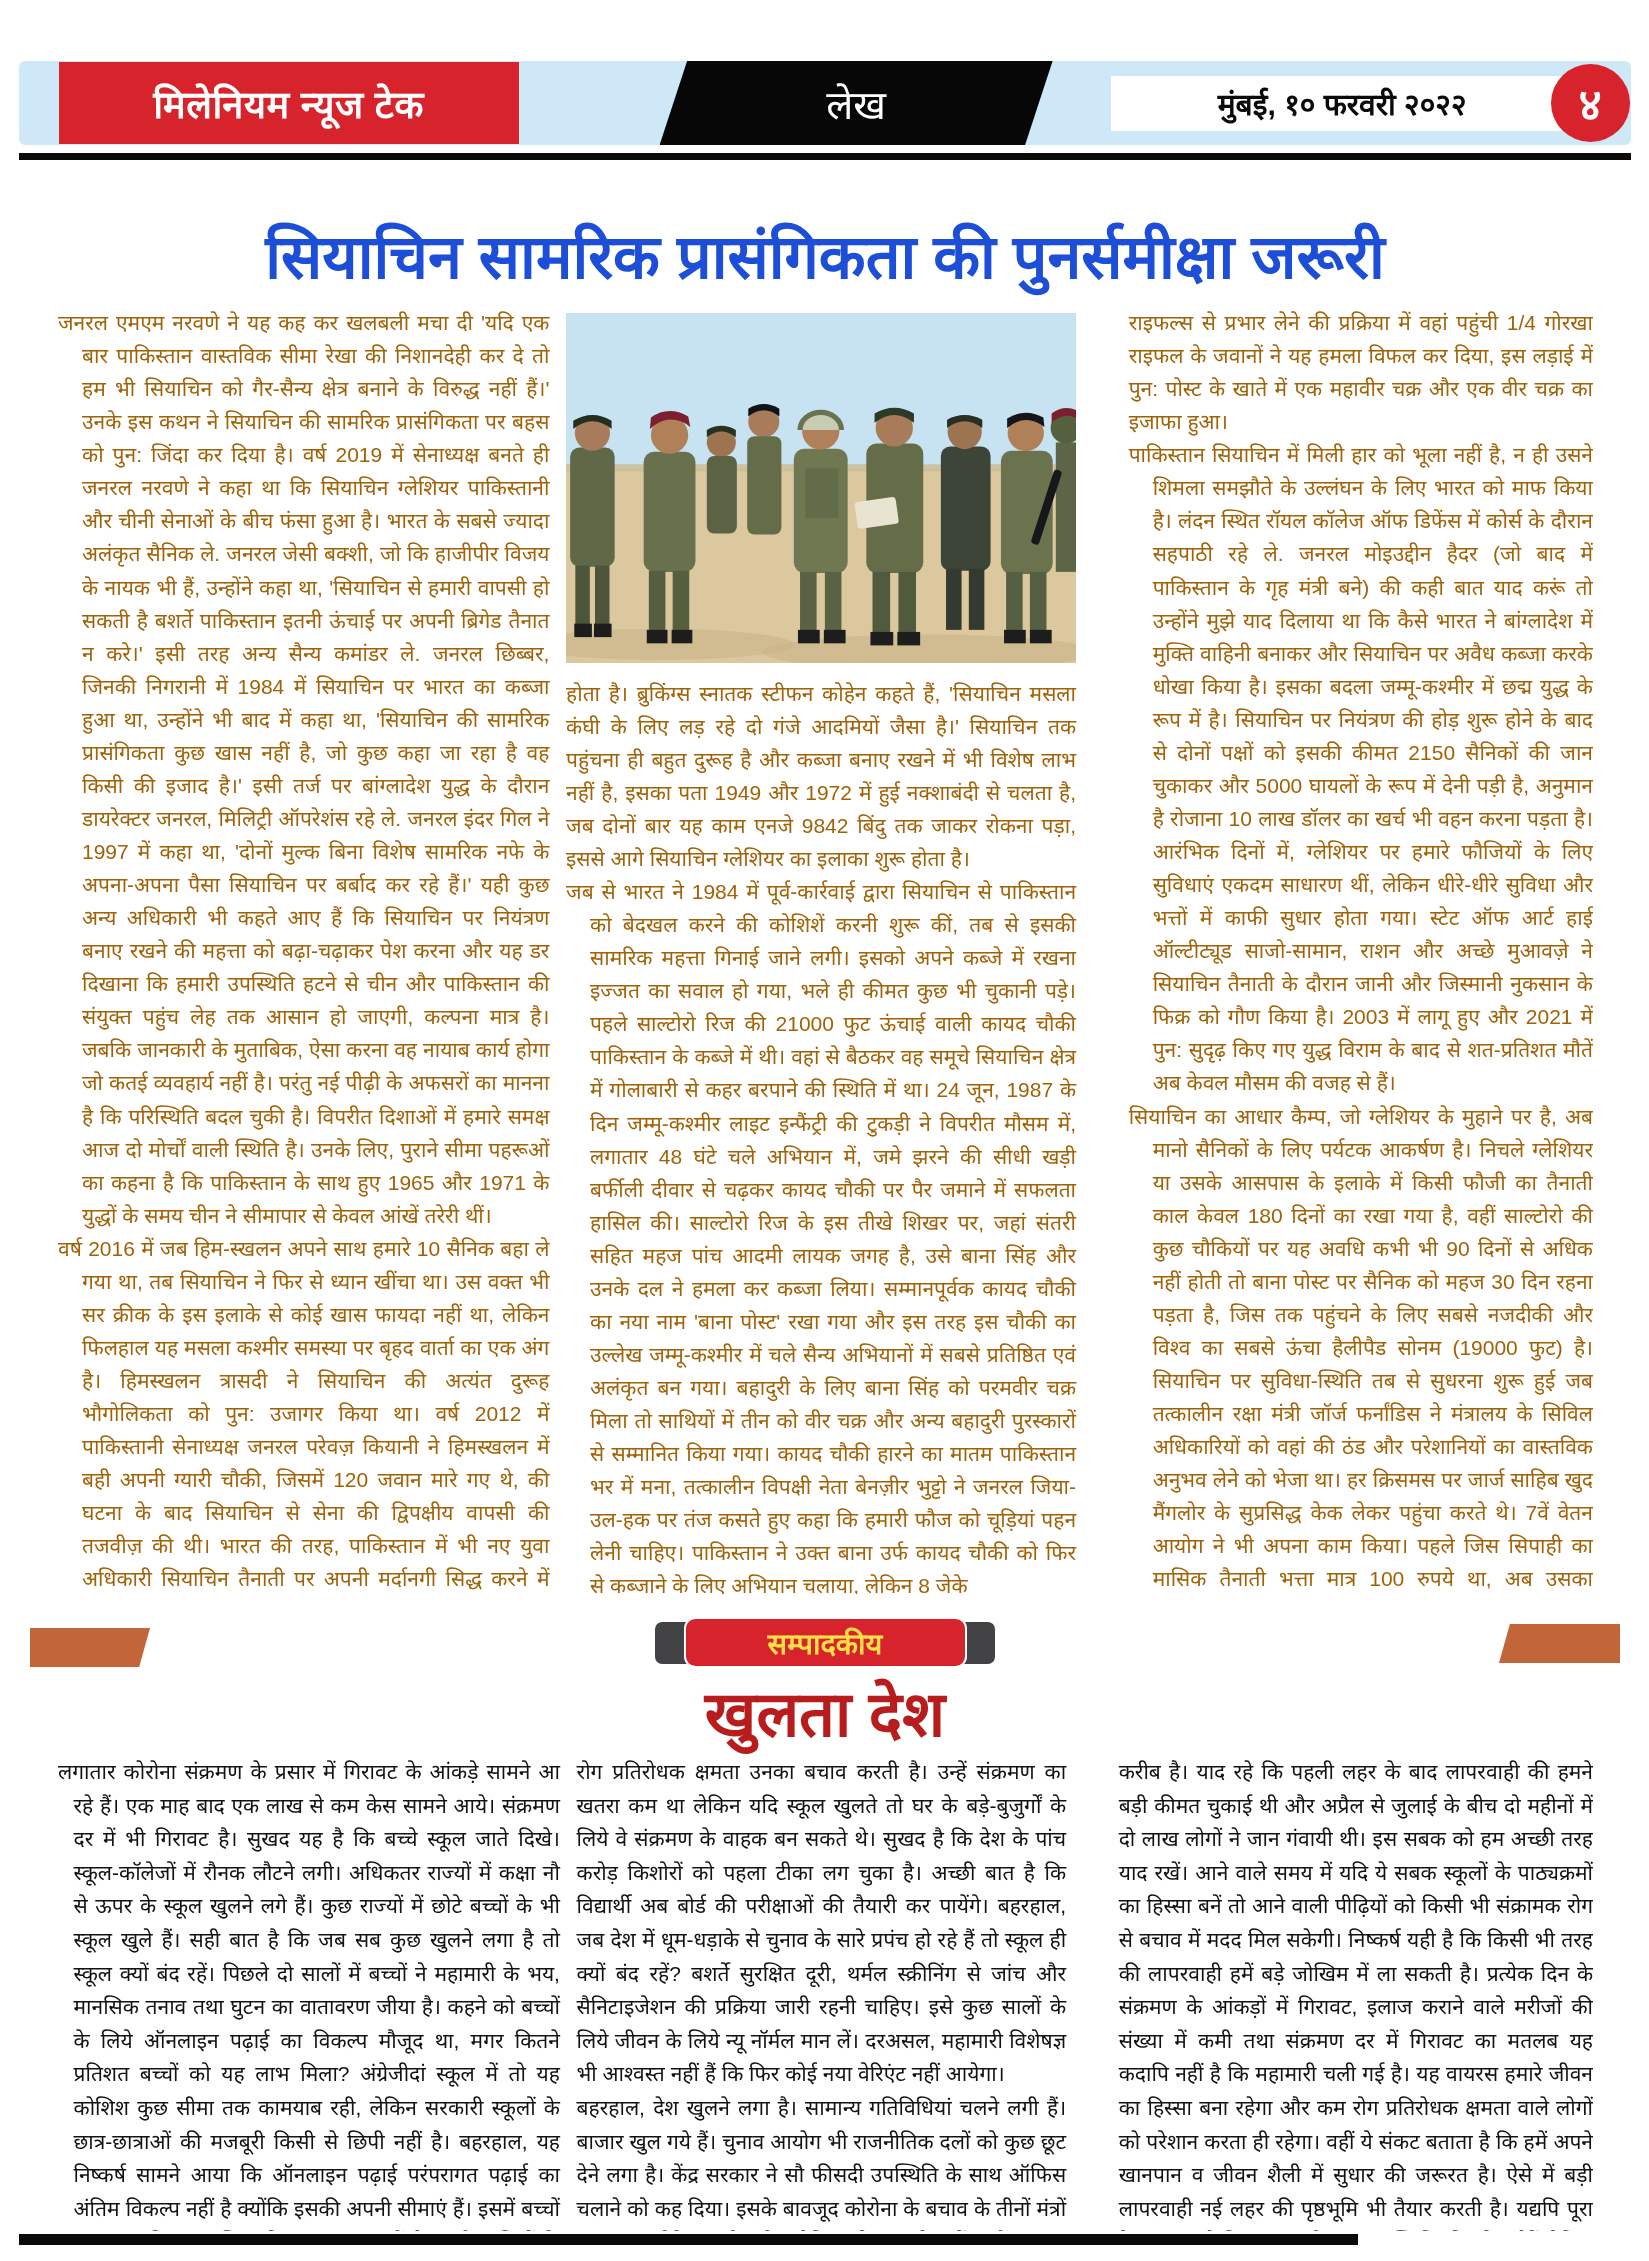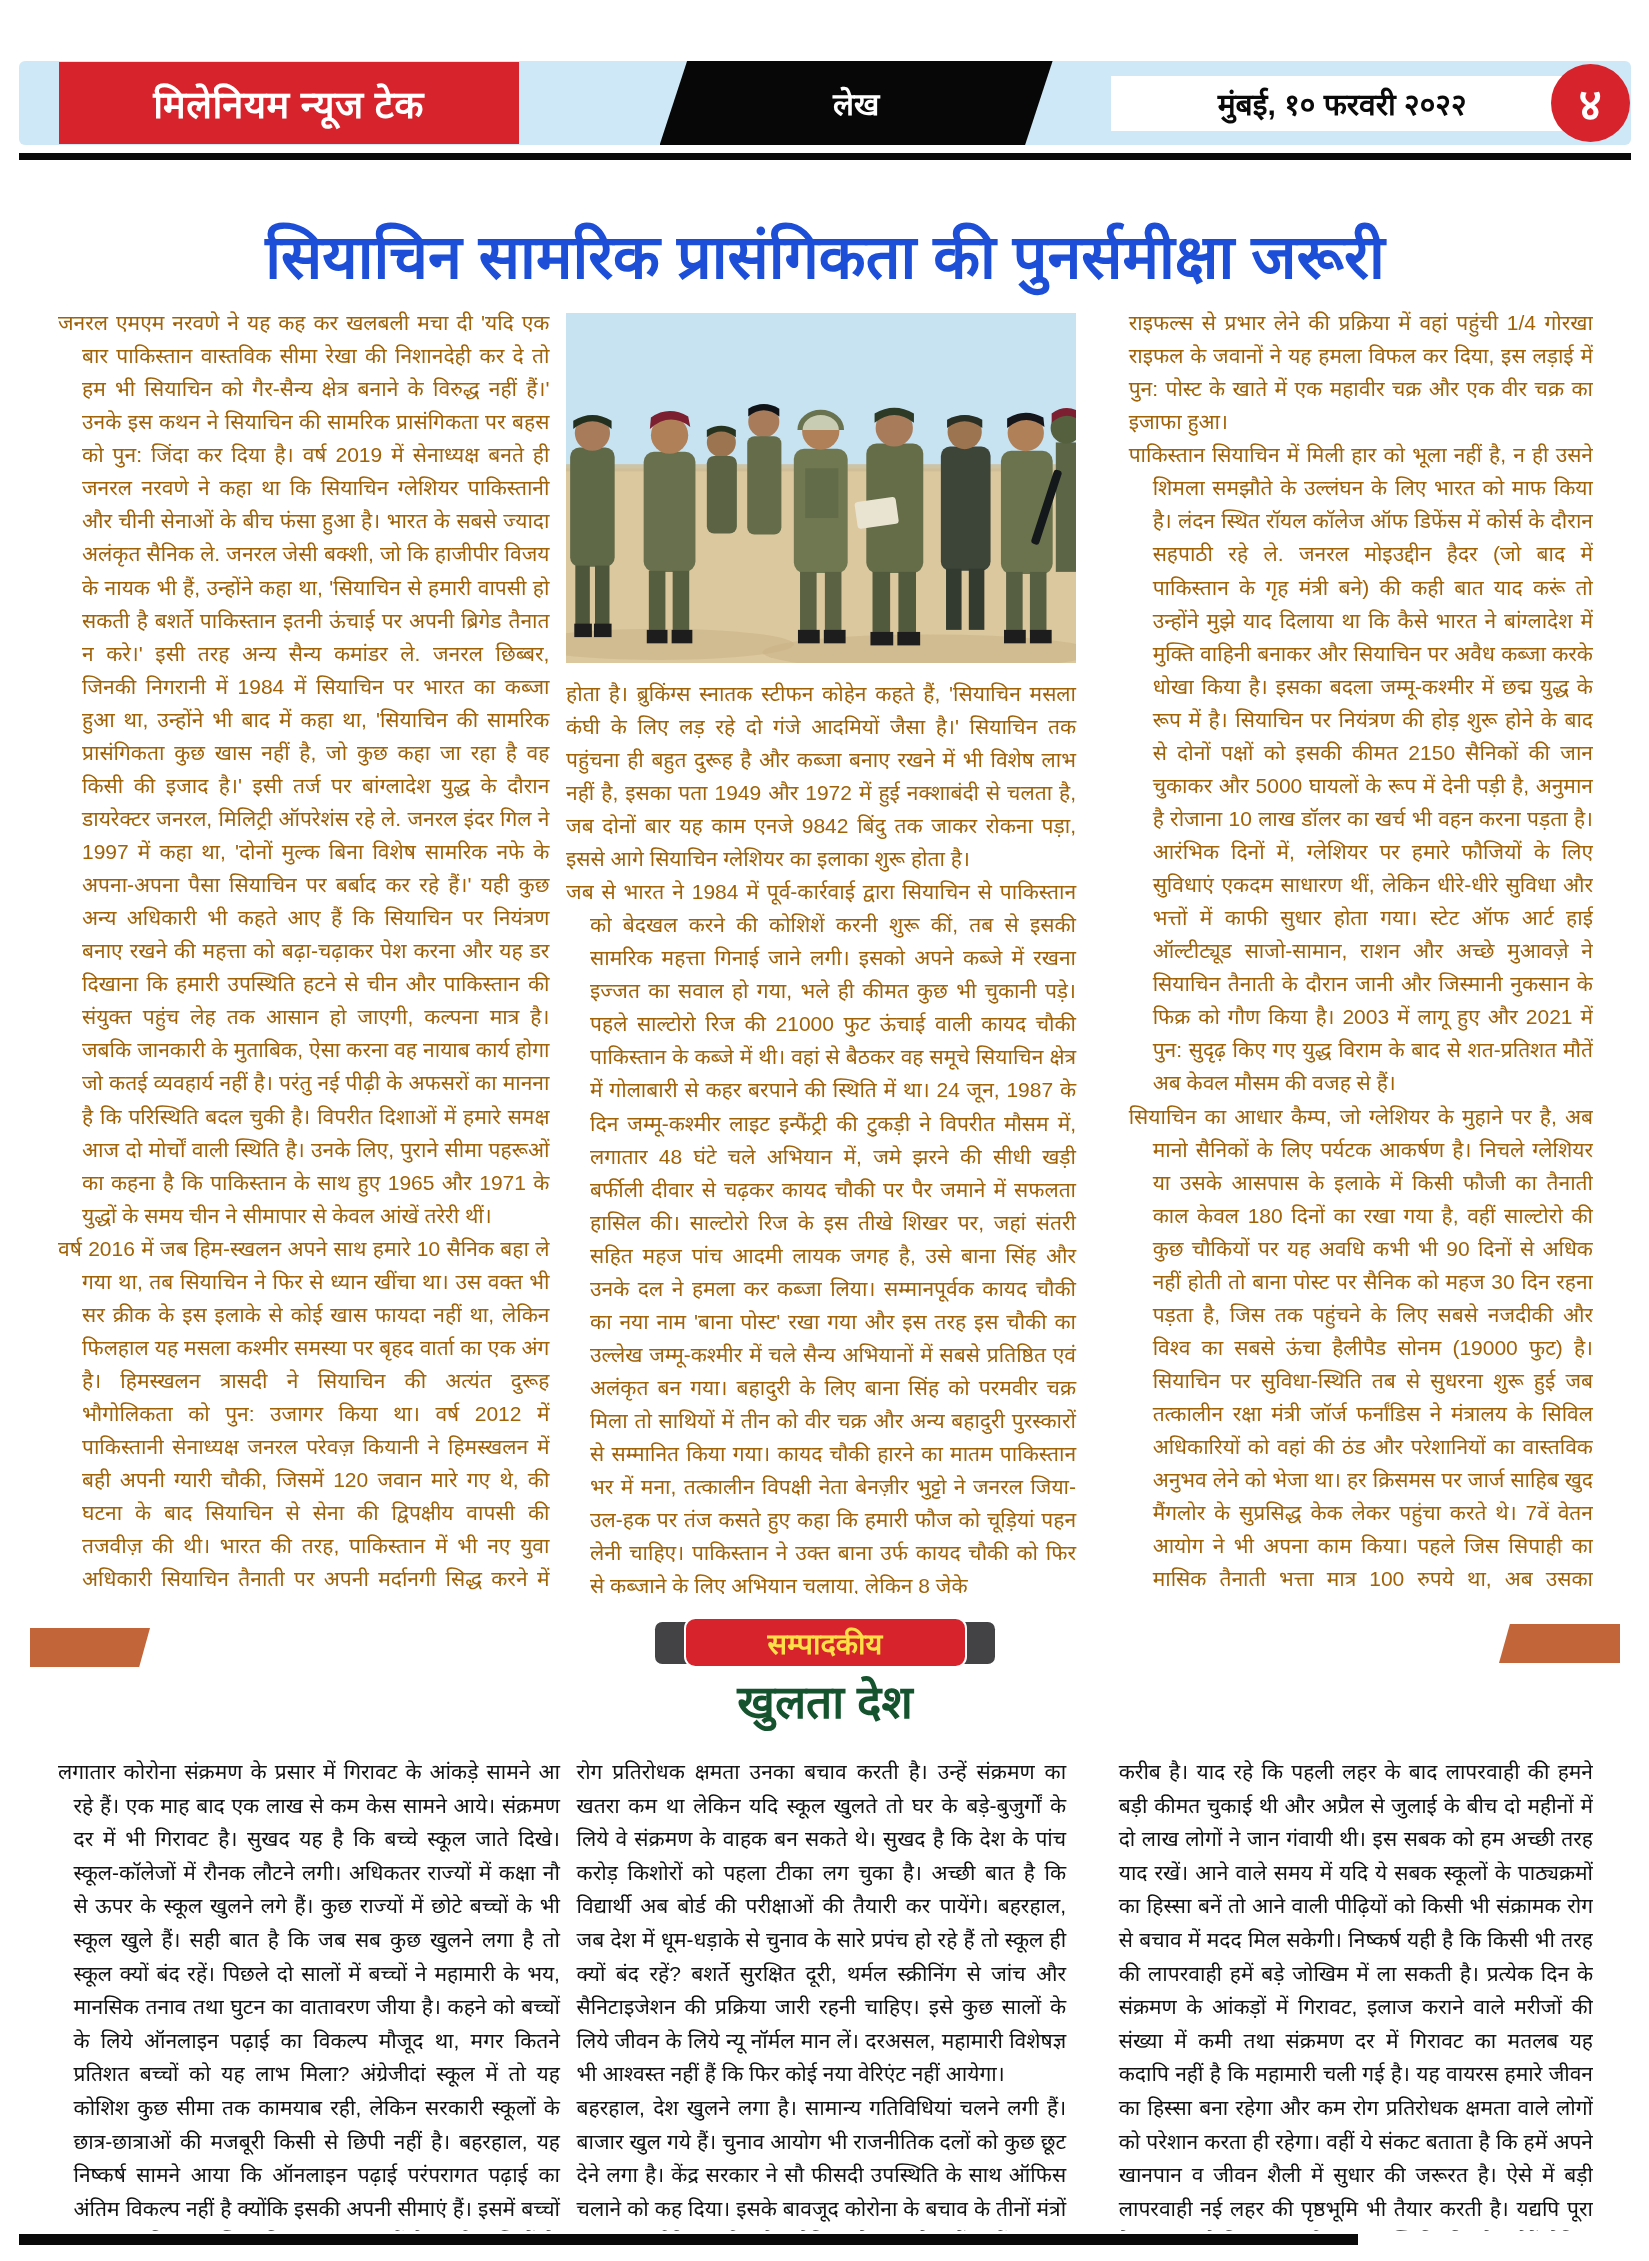--- a/index.html
+++ b/index.html
@@ -10,21 +10,21 @@
   .page{position:absolute;inset:0;overflow:hidden;}
 
   
   .masthead{position:absolute;left:18.6px;right:18.6px;top:61px;height:84px;background:#cfe8f7;border-radius:6px;}
   .brand-box{position:absolute;left:40px;top:1px;bottom:1px;width:460px;background:#d7232b;
     display:flex;align-items:center;justify-content:center;}
   .brand-box span{color:#fff;font-size:38px;font-weight:bold;letter-spacing:0.5px;}
   .section-tab{position:absolute;left:641px;top:0;height:100%;width:393px;background:#070707;
     clip-path:polygon(7% 0,100% 0,93% 100%,0 100%);
     display:flex;align-items:center;justify-content:center;}
-  .section-tab span{color:#fff;font-size:31px;font-weight:bold;}
+  .section-tab span{color:#fff;font-size:40px;font-weight:normal;}
   .date-box{position:absolute;left:1092px;top:14.5px;height:55px;width:463px;background:#ffffff;
     display:flex;align-items:center;justify-content:center;}
   .date-box span{color:#0a0a0a;font-size:30px;font-weight:bold;}
   .page-circle{position:absolute;left:1532px;top:3.1px;width:79px;height:78px;border-radius:50%;
     background:#d7232b;display:flex;align-items:center;justify-content:center;}
   .page-circle span{color:#fff;font-size:44px;font-weight:bold;}
   .head-rule{position:absolute;left:18.6px;right:18.6px;top:153px;height:6.7px;background:#0a0a0a;}
 
   
   .headline{position:absolute;left:31px;right:31px;top:175px;text-align:center;
@@ -49,21 +49,21 @@
   .deco-right{left:1499px;top:1624px;width:121px;clip-path:polygon(9% 0,100% 0,100% 100%,0 100%);}
 
   .edit-label-row{position:absolute;left:0;right:0;top:1617px;display:flex;align-items:center;justify-content:center;}
   .edit-cap{width:38px;height:42px;background:#434345;}
   .edit-cap.left{border-radius:7.2px 0 0 7.2px;margin-right:-9.3px;}
   .edit-cap.right{border-radius:0 7.2px 7.2px 0;margin-left:-9.3px;}
   .edit-pill{width:279px;height:47px;background:#d7232b;border-radius:11.4px;z-index:2;
     display:flex;align-items:center;justify-content:center;border:2.1px solid #fff;}
   .edit-pill span{color:#fde047;font-size:29px;font-weight:bold;}
   .edit-title{position:absolute;left:0;right:0;top:1669px;text-align:center;
-    font-size:46px;font-weight:800;color:#14532d;}
+    font-size:63px;font-weight:800;color:#b91c1c;}
 
   .edit-cols{position:absolute;left:58px;top:1755px;width:1535px;height:476px;
     display:flex;gap:16.6px;overflow:hidden;}
   .ecol{text-align:justify;font-size:21px;line-height:1.6;color:#121212;}
   .hang-sm{margin:0;padding-left:15.5px;text-indent:-15.5px;text-align:justify;}
 
   .footer-bar{position:absolute;left:18.6px;top:2234px;width:1339px;height:11px;background:#0a0a0a;}
 </style>
 </head>
 <body>

